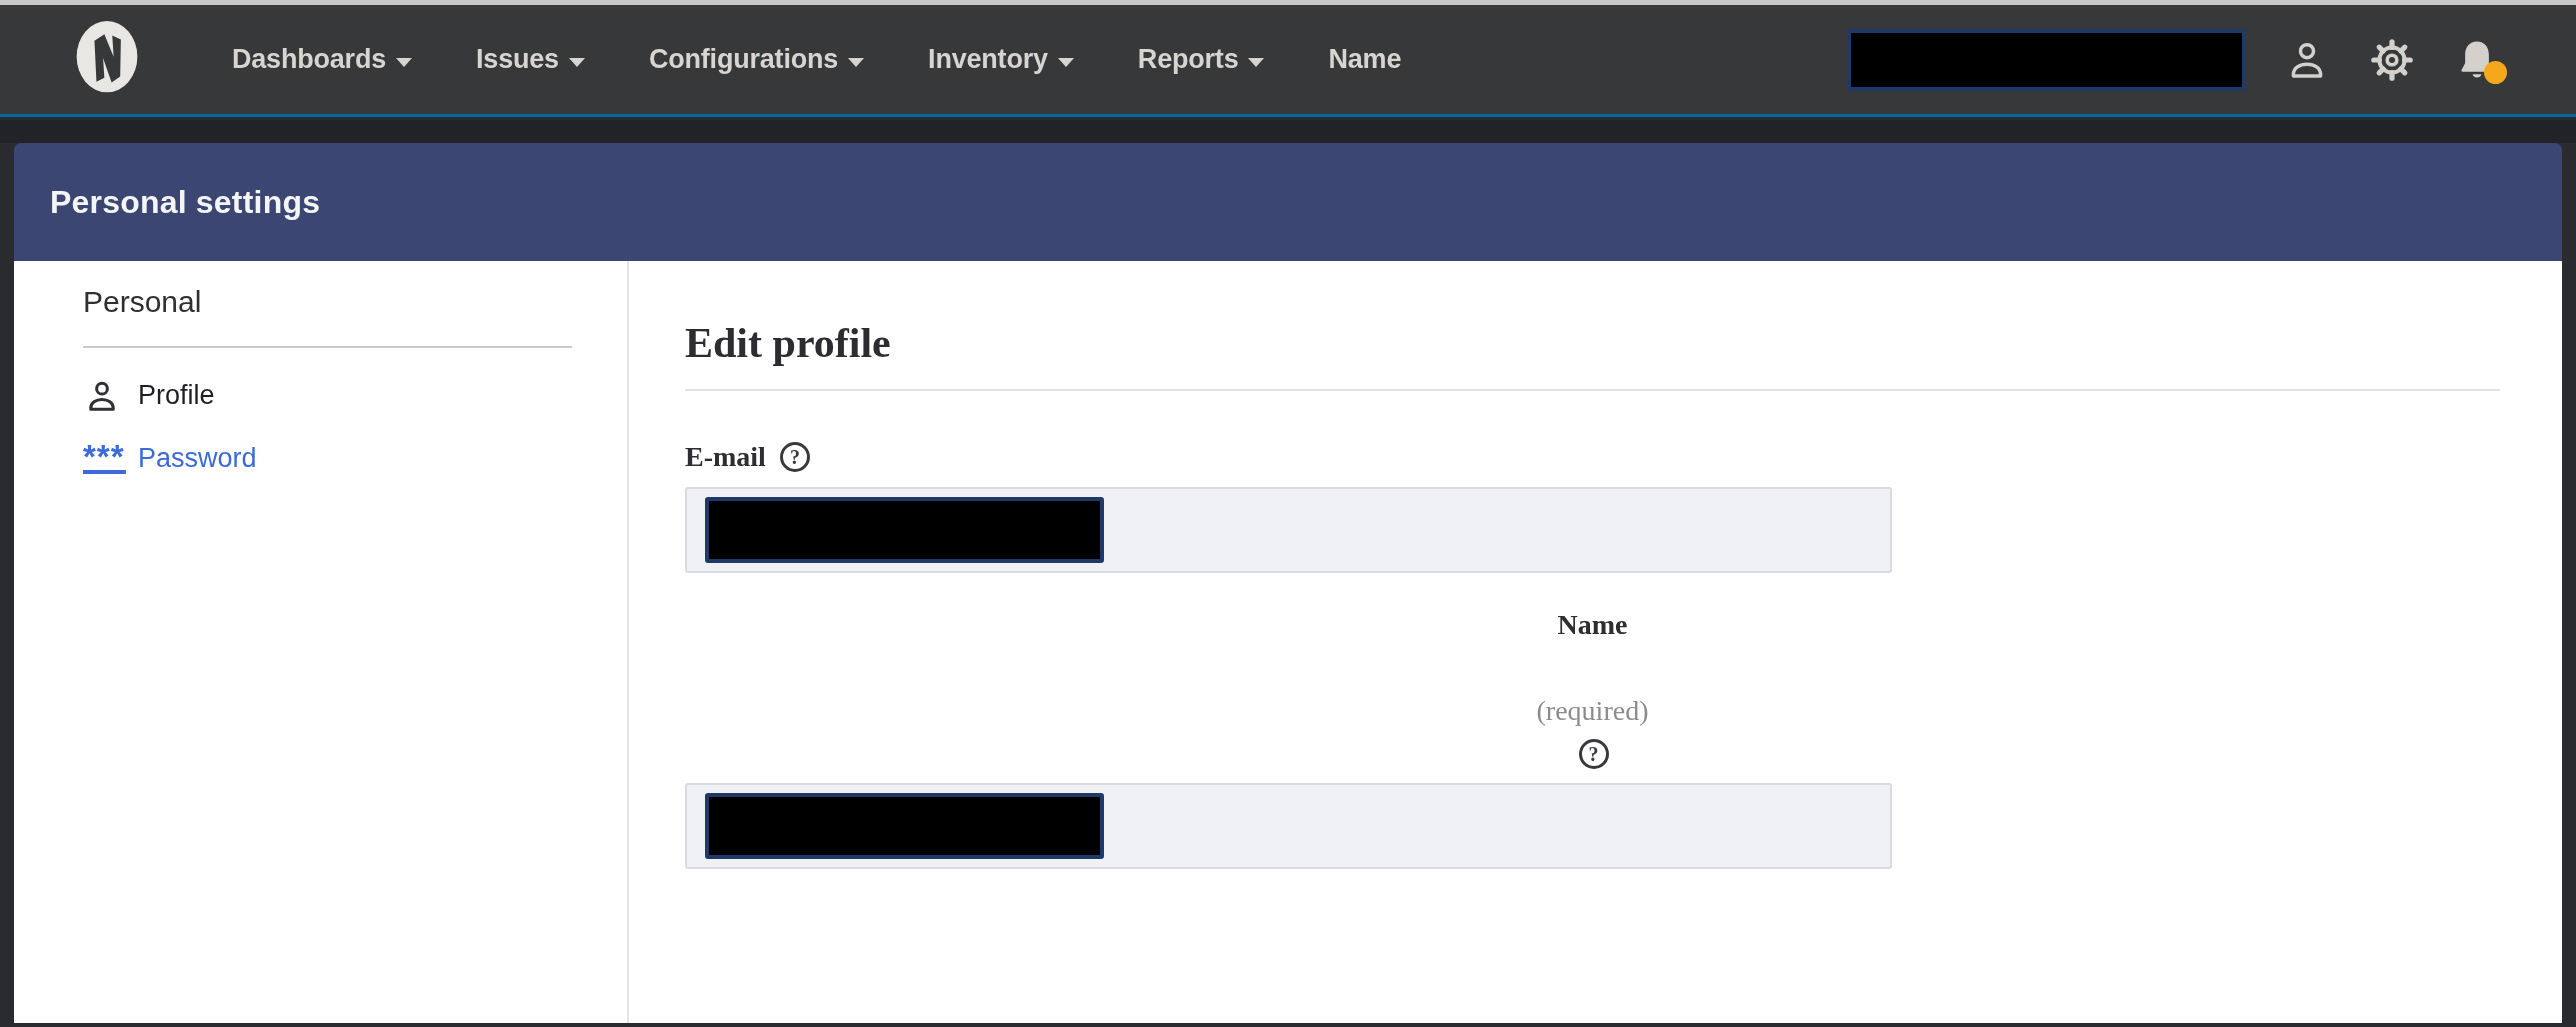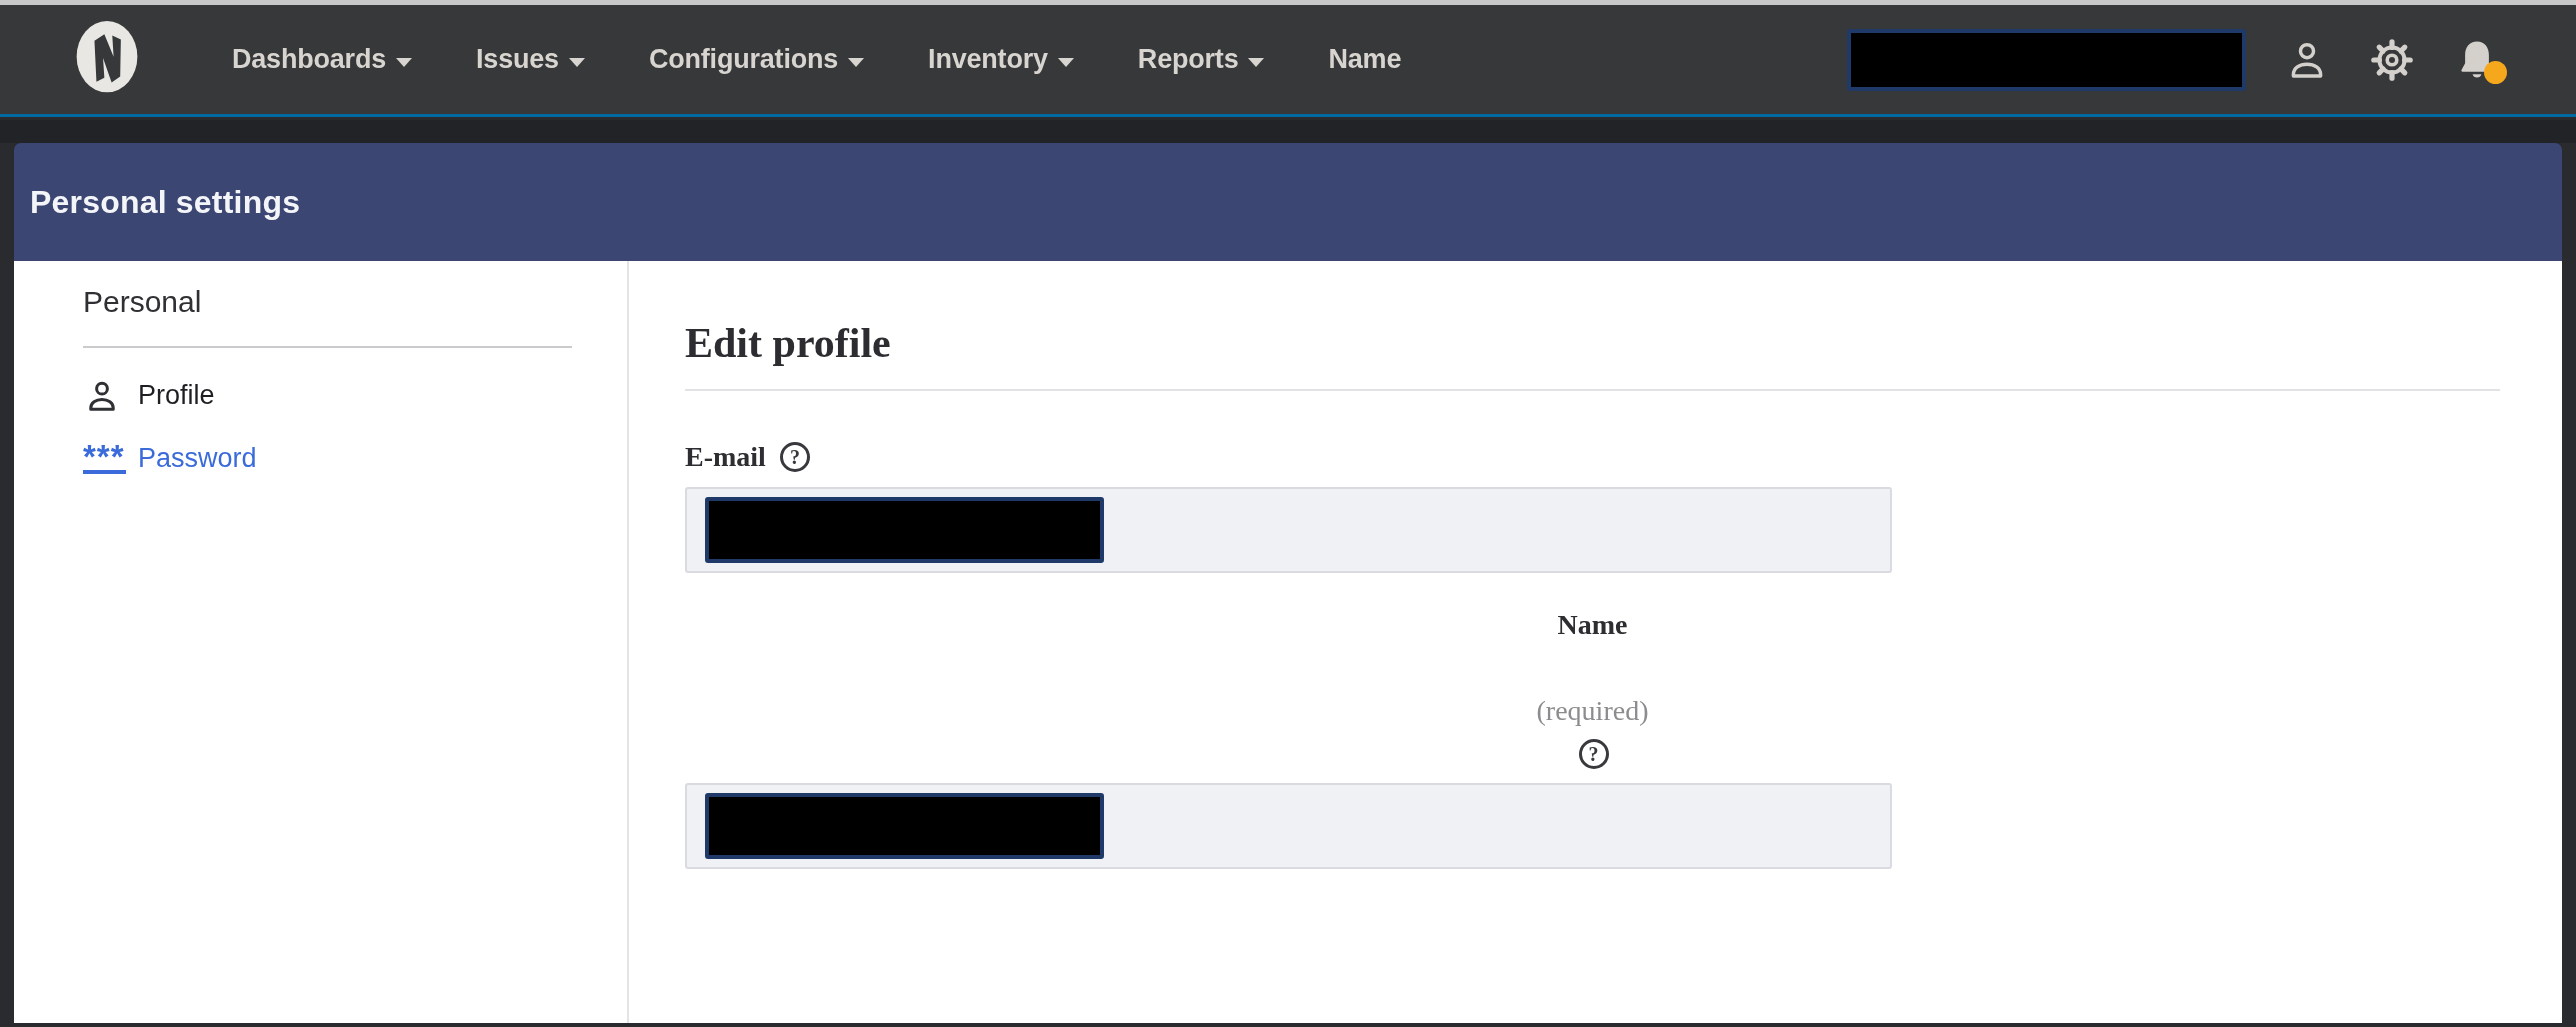--- a/index.html
+++ b/index.html
@@ -37,21 +37,21 @@
   .bell-badge {
     position:absolute; right:-7px; bottom:-1px; width:23px; height:23px;
     border-radius:50%; background:#f6a81c; display:block;
   }
 
   
   .gap-strip { position:absolute; top:120px; left:0; width:100%; height:23px; background:#222327; }
   .banner {
     position:absolute; top:143px; left:14px; right:14px; height:119px;
     background:#3b4673; border-radius:7px 7px 0 0;
-    display:flex; align-items:center; padding-left:16px;
+    display:flex; align-items:center; padding-left:36px;
   }
   .banner h1 { color:#f4f5f8; font-size:32px; font-weight:600; letter-spacing:0.2px; }
 
   
   .content {
     position:absolute; top:261px; left:14px; right:14px; bottom:4px;
     background:#ffffff; display:flex; overflow:hidden;
   }
   .sidebar { width:615px; flex:0 0 auto; border-right:2px solid #e4e4e6; padding:24px 0 0 69px; }
   .sidebar h2 { font-size:30px; font-weight:500; color:#303034; }

